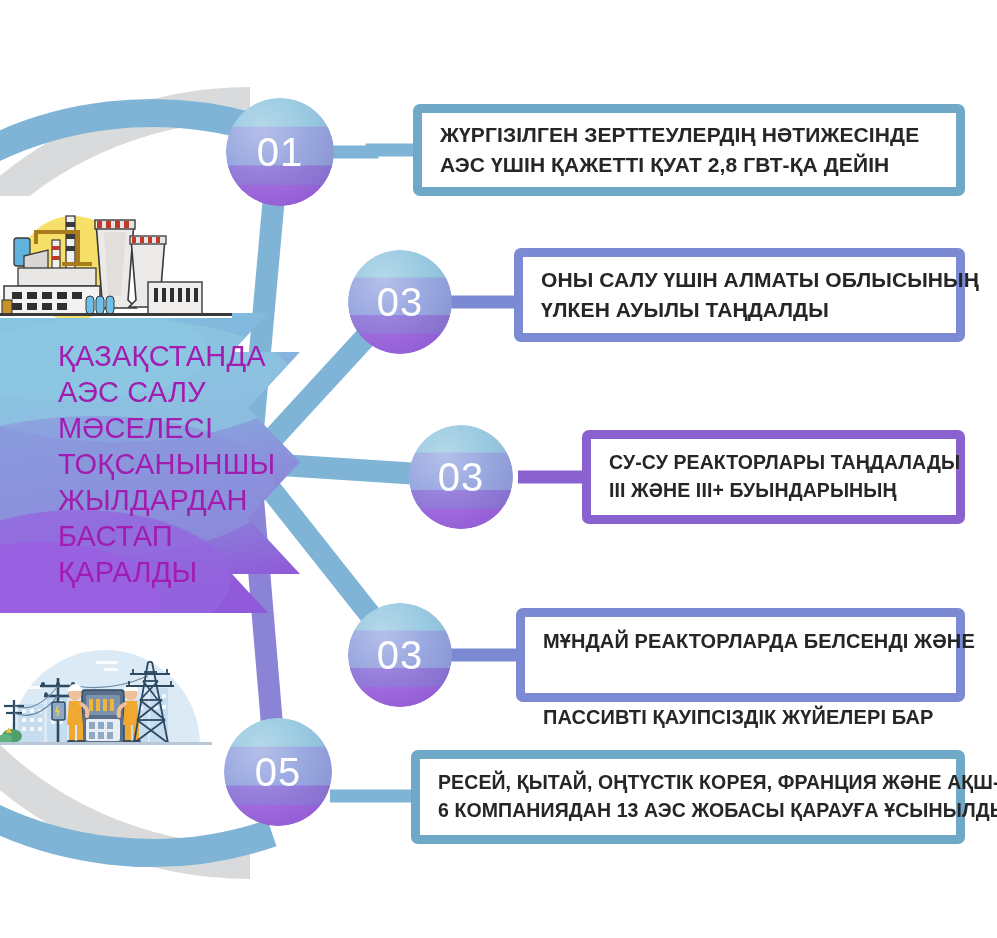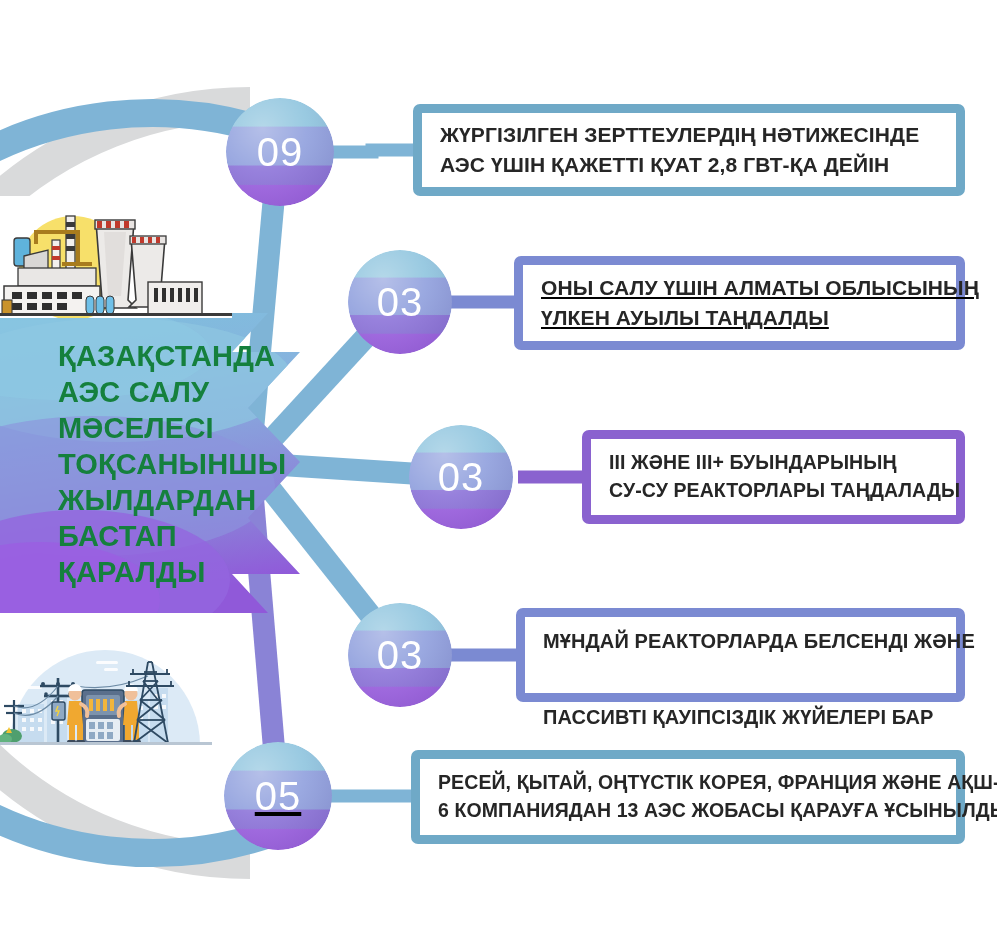--- a/index.html
+++ b/index.html
@@ -30,24 +30,24 @@
     width: 300px;
     height: 300px;
     z-index: 6;
     pointer-events: none;
   }
   .title-text {
     position: absolute;
     left: 58px;
     top: 26px;
     width: 240px;
-    color: #15803d;
+    color: #a21caf;
     font-size: 29px;
     line-height: 1.24;
-    font-weight: bold;
+    font-weight: normal;
     letter-spacing: 0.2px;
     text-transform: uppercase;
     white-space: pre-line;
   }
 
   
   .node {
     position: absolute;
     border-radius: 50%;
     z-index: 8;
@@ -109,21 +109,21 @@
     color: #262626;
     font-weight: bold;
     text-transform: uppercase;
     letter-spacing: 0.1px;
     white-space: nowrap;
   }
 
   #box1 { left: 413px; top: 104px; width: 552px; height: 92px; border-color: #6fa9c7; }
   #box1 .line { font-size: 21px; line-height: 1.42; }
 
-  #box2 { left: 514px; top: 256px; width: 451px; height: 94px; border-color: #7b8ad2; text-decoration: underline; }
+  #box2 { left: 514px; top: 248px; width: 451px; height: 94px; border-color: #7b8ad2; }
   #box2 .line { font-size: 21px; line-height: 1.42; }
 
   #box3 { left: 582px; top: 430px; width: 383px; height: 94px; border-color: #8a62cf; }
   #box3 .line { font-size: 19.5px; line-height: 1.42; }
 
   #box4 { left: 516px; top: 608px; width: 449px; height: 94px; border-color: #7b8ad2; }
   #box4 .line { font-size: 20px; line-height: 1.42; margin-top: 48px; }
 
   #box5 { left: 411px; top: 750px; width: 554px; height: 94px; border-color: #6fa9c7; }
   #box5 .line { font-size: 19.5px; line-height: 1.42; }
@@ -440,42 +440,42 @@
 МӘСЕЛЕСІ
 ТОҚСАНЫНШЫ
 ЖЫЛДАРДАН
 БАСТАП
 ҚАРАЛДЫ</div>
   </div>
 
   <div class="node" id="node1" style="left:226px; top:98px; width:108px; height:108px;">
     <span class="sphere"></span>
     <span class="sphere-shade"></span>
-    <span class="num">09</span>
+    <span class="num">01</span>
   </div>
 
   <div class="node" id="node2" style="left:348px; top:250px; width:104px; height:104px;">
     <span class="sphere"></span>
     <span class="sphere-shade"></span>
     <span class="num">03</span>
   </div>
 
   <div class="node" id="node3" style="left:409px; top:425px; width:104px; height:104px;">
     <span class="sphere"></span>
     <span class="sphere-shade"></span>
     <span class="num">03</span>
   </div>
 
   <div class="node" id="node4" style="left:348px; top:603px; width:104px; height:104px;">
     <span class="sphere"></span>
     <span class="sphere-shade"></span>
     <span class="num">03</span>
   </div>
 
-  <div class="node" id="node5" style="left:224px; top:742px; width:108px; height:108px;text-decoration:underline;">
+  <div class="node" id="node5" style="left:224px; top:718px; width:108px; height:108px;">
     <span class="sphere"></span>
     <span class="sphere-shade"></span>
     <span class="num">05</span>
   </div>
 
   <div class="info-box" id="box1">
     <div class="inner">
       <span class="line">ЖҮРГІЗІЛГЕН ЗЕРТТЕУЛЕРДІҢ НӘТИЖЕСІНДЕ</span>
       <span class="line">АЭС ҮШІН ҚАЖЕТТІ ҚУАТ 2,8 ГВТ-ҚА ДЕЙІН</span>
     </div>
@@ -483,22 +483,22 @@
 
   <div class="info-box" id="box2">
     <div class="inner">
       <span class="line">ОНЫ САЛУ ҮШІН АЛМАТЫ ОБЛЫСЫНЫҢ</span>
       <span class="line">ҮЛКЕН АУЫЛЫ ТАҢДАЛДЫ</span>
     </div>
   </div>
 
   <div class="info-box" id="box3">
     <div class="inner">
+      <span class="line">СУ-СУ РЕАКТОРЛАРЫ ТАҢДАЛАДЫ</span>
       <span class="line">III ЖӘНЕ III+ БУЫНДАРЫНЫҢ</span>
-      <span class="line">СУ-СУ РЕАКТОРЛАРЫ ТАҢДАЛАДЫ</span>
     </div>
   </div>
 
   <div class="info-box" id="box4">
     <div class="inner">
       <span class="line">МҰНДАЙ РЕАКТОРЛАРДА БЕЛСЕНДІ ЖӘНЕ</span>
       <span class="line">ПАССИВТІ ҚАУІПСІЗДІК ЖҮЙЕЛЕРІ БАР</span>
     </div>
   </div>
 

